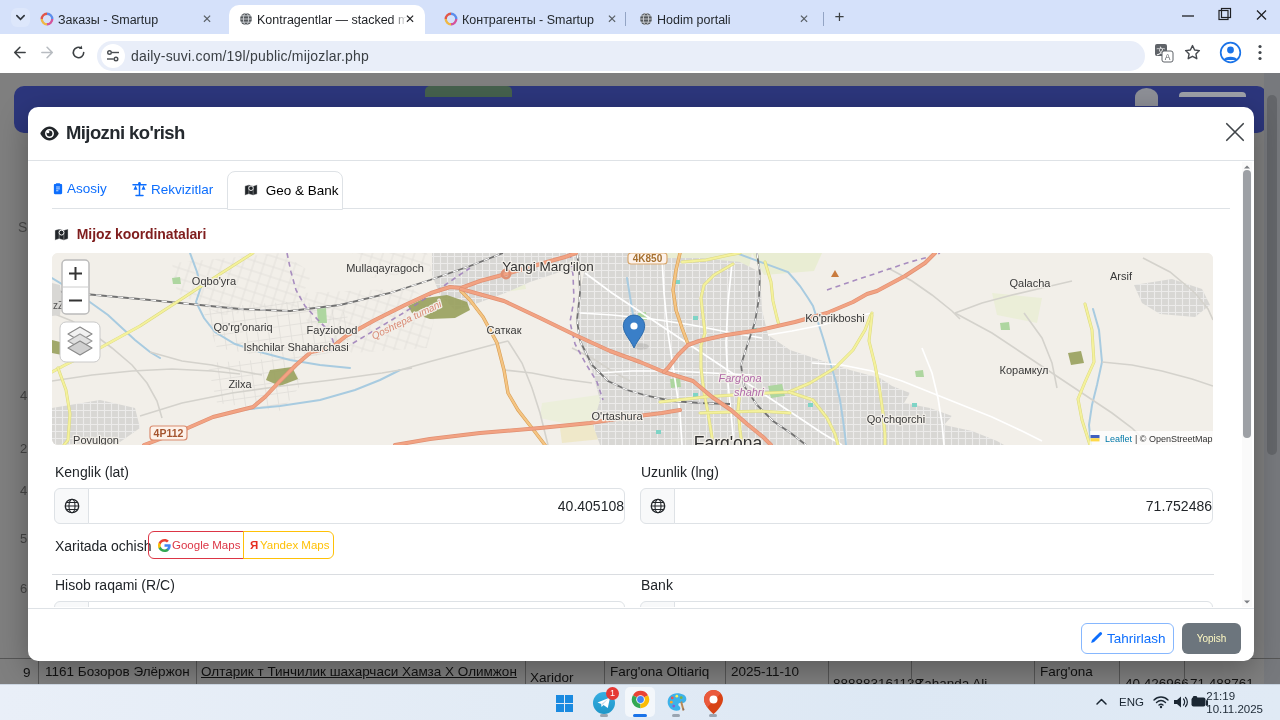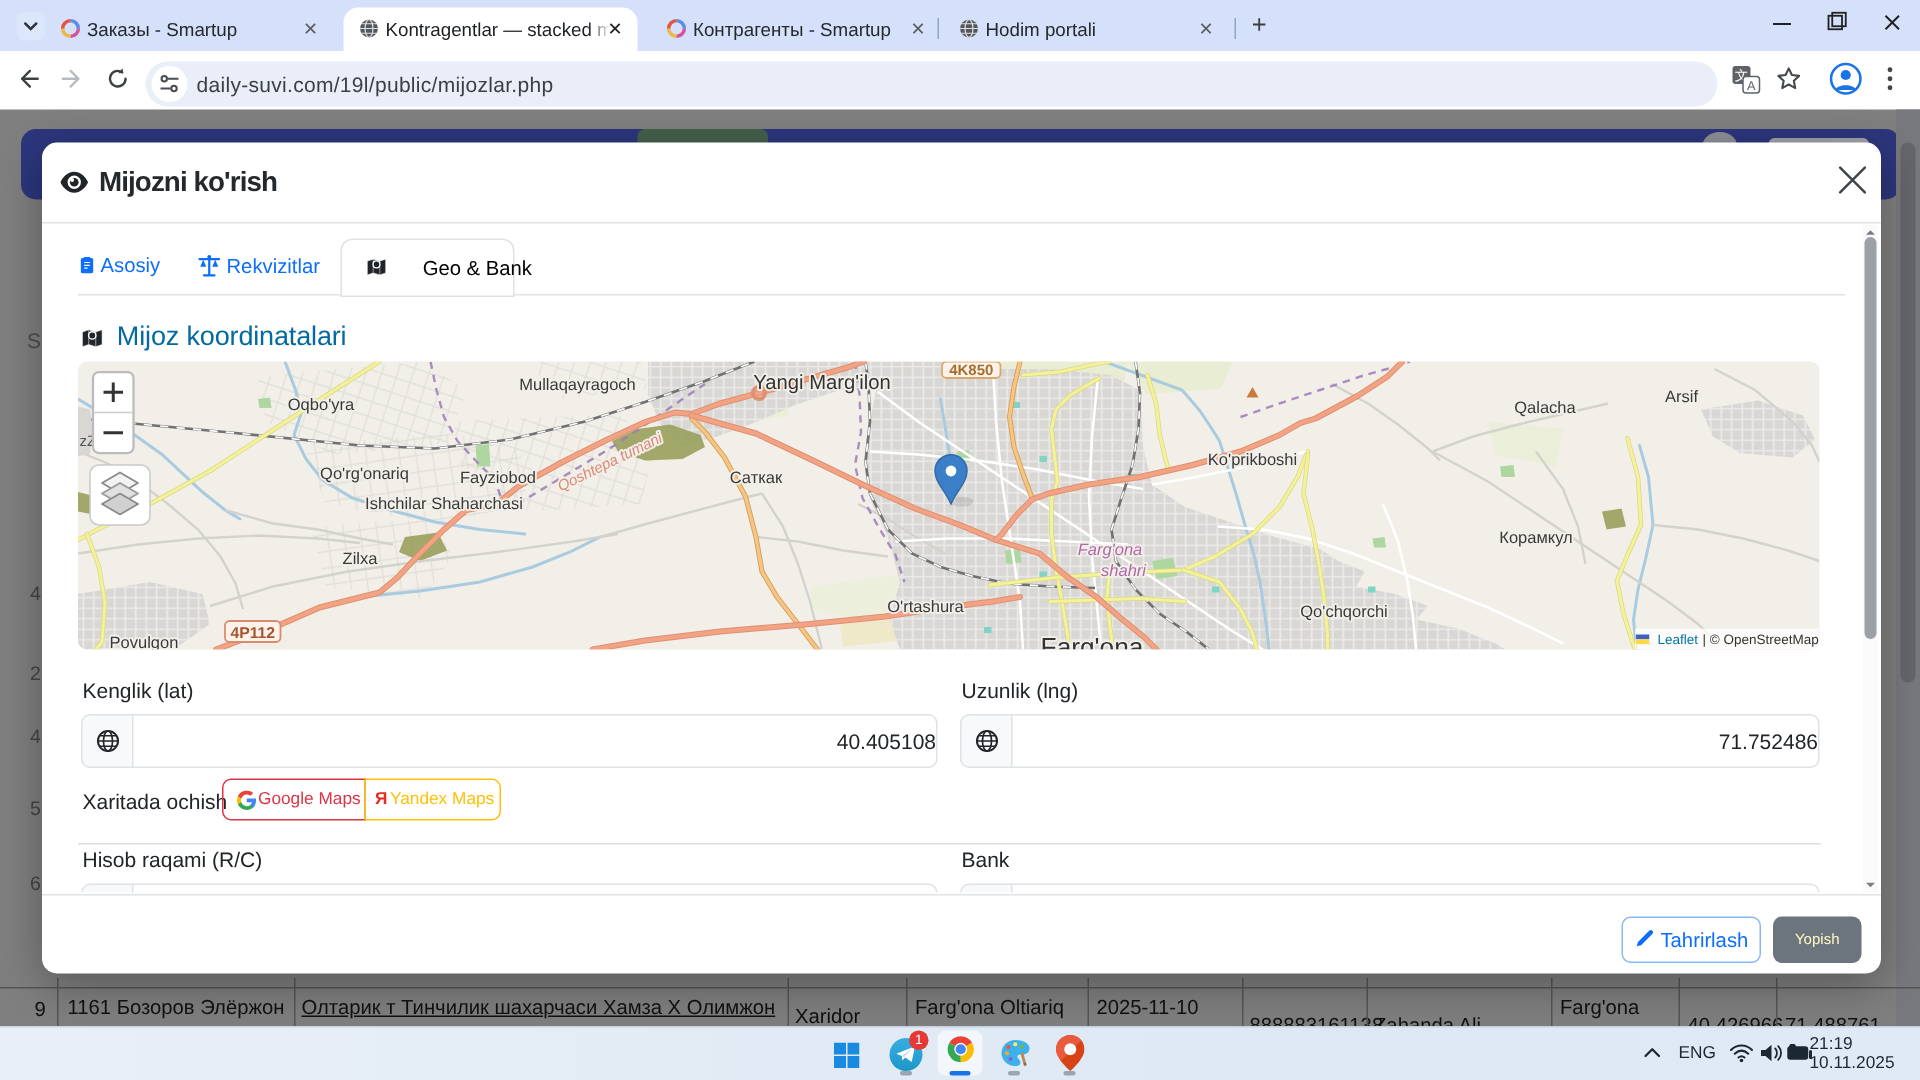--- a/index.html
+++ b/index.html
@@ -26,28 +26,28 @@
 #avcirc { left:1135px; top:88px; width:23px; height:18px; background:#8e9097; border-radius:50% 50% 0 0; }
 #lightrect { left:1179px; top:92px; width:67px; height:5px; background:#9ea1a8; border-radius:4px 4px 0 0; }
 #pgscroll { left:1264px; top:73px; width:16px; height:611px; background:#77797d; }
 #pgthumb { left:1267px; top:95px; width:10px; height:360px; background:#64666a; border-radius:5px;}
 
 
 .btxt { position:absolute; font-size:13.5px; color:#111; white-space:nowrap; }
 .bline { position:absolute; background:#565656; }
 
 
-#modal { left:28px; top:95px; width:1226px; height:554px; background:#fff; border-radius:10px; box-shadow:0 8px 30px rgba(0,0,0,.3); }
+#modal { left:28px; top:107px; width:1226px; height:554px; background:#fff; border-radius:10px; box-shadow:0 8px 30px rgba(0,0,0,.3); }
 #mhead { position:absolute; left:0; top:0; width:100%; height:54px; border-bottom:1px solid #dee2e6; }
 #mtitle { position:absolute; left:38px; top:15px; font-size:18.5px; font-weight:bold; color:#24292e; letter-spacing:-0.6px; }
 #mclose { position:absolute; right:16px; top:14px; width:22px; height:22px; color:#454545; font-size:22px; line-height:22px; text-align:center; font-weight:normal;}
 .navtabs { position:absolute; left:24px; top:64px; width:1178px; height:38px; border-bottom:1px solid #dee2e6; }
 .ntab { position:absolute; height:39px; font-size:13.5px; color:#0d6efd; white-space:nowrap; }
 .ntab.active { background:#fff; border:1px solid #dee2e6; border-radius:8px 8px 0 0; color:#000; height:39px; z-index:2; }
-.coordhead { position:absolute; left:26px; top:119px; font-size:18px; font-weight:normal; color:#0369a1; letter-spacing:-0.1px; }
+.coordhead { position:absolute; left:26px; top:119px; font-size:14px; font-weight:bold; color:#7f1d1d; letter-spacing:-0.1px; }
 #mapbox { position:absolute; left:24px; top:146px; width:1161px; height:192px; border-radius:6px; overflow:hidden; background:#f2efe9; }
 .flabel { position:absolute; font-size:14px; color:#212529; }
 .igroup { position:absolute; height:36px; }
 .iaddon { position:absolute; left:0; top:0; width:35px; height:36px; background:#f8f9fa; border:1px solid #dee2e6; border-radius:6px 0 0 6px; }
 .ifield { position:absolute; left:34px; top:0; right:0; height:36px; background:#fff; border:1px solid #dee2e6; border-radius:0 6px 6px 0; font-size:14px; color:#212529; line-height:34px; padding-left:13px; }
 #gmbtn { position:absolute; left:93px; top:-7px; width:96px; height:28px; white-space:nowrap; border:1px solid #dc3545; border-radius:6px 0 0 6px; color:#dc3545; font-size:13px; }
 #ymbtn { position:absolute; left:188px; top:-7px; width:91px; height:28px; white-space:nowrap; border:1px solid #ffc107; border-radius:0 6px 6px 0; color:#ffc107; font-size:13px; }
 #mhr { position:absolute; left:24px; top:467px; width:1162px; height:1px; background:#dadde1; }
 #mbodyclip { position:absolute; left:0; top:0; width:1214px; height:500px; overflow:hidden;text-align:right; }
 #mfoot { position:absolute; left:0; top:501px; width:100%; height:64px; border-top:1px solid #dee2e6; }
@@ -232,21 +232,21 @@
             <path d="M4 4.2 L2 8.8 H6 Z M12 4.2 L10 8.8 H14 Z" fill="#0d6efd"></path>
             <circle cx="8" cy="2.3" r="1.3" fill="#0d6efd"></circle>
           </svg><span style="margin-left:3px;">Rekvizitlar</span>
       </div>
       <div class="ntab active" style="left:199px;top:64px;width:116px;font-size:13.5px;">
         <div style="position:absolute;left:16px;top:11px;">
           <svg width="14" height="14" viewBox="0 0 16 16" fill="#212529" style="vertical-align:-2px">
               <path d="M1 3.5 L5.5 2 L10.5 3.5 L15 2 V12.5 L10.5 14 L5.5 12.5 L1 14 Z M5.5 2 V12.5 M10.5 3.5 V14" stroke="#fff" stroke-width="0.4"></path>
               <circle cx="8" cy="6" r="2.6" fill="#212529" stroke="#fff" stroke-width="1"></circle>
             </svg>
-          <span style="margin-left:20px;">Geo &amp; Bank</span>
+          <span style="margin-left:4px;">Geo &amp; Bank</span>
         </div>
       </div>
 
       <div class="coordhead">
         <svg width="15" height="15" viewBox="0 0 16 16" fill="#212529" style="vertical-align:-3px">
             <path d="M1 3.5 L5.5 2 L10.5 3.5 L15 2 V12.5 L10.5 14 L5.5 12.5 L1 14 Z M5.5 2 V12.5 M10.5 3.5 V14" stroke="#fff" stroke-width="0.4"></path>
             <circle cx="8" cy="6" r="2.6" fill="#212529" stroke="#fff" stroke-width="1"></circle>
           </svg>
         <span style="margin-left:4px;">Mijoz koordinatalari</span>
       </div>

